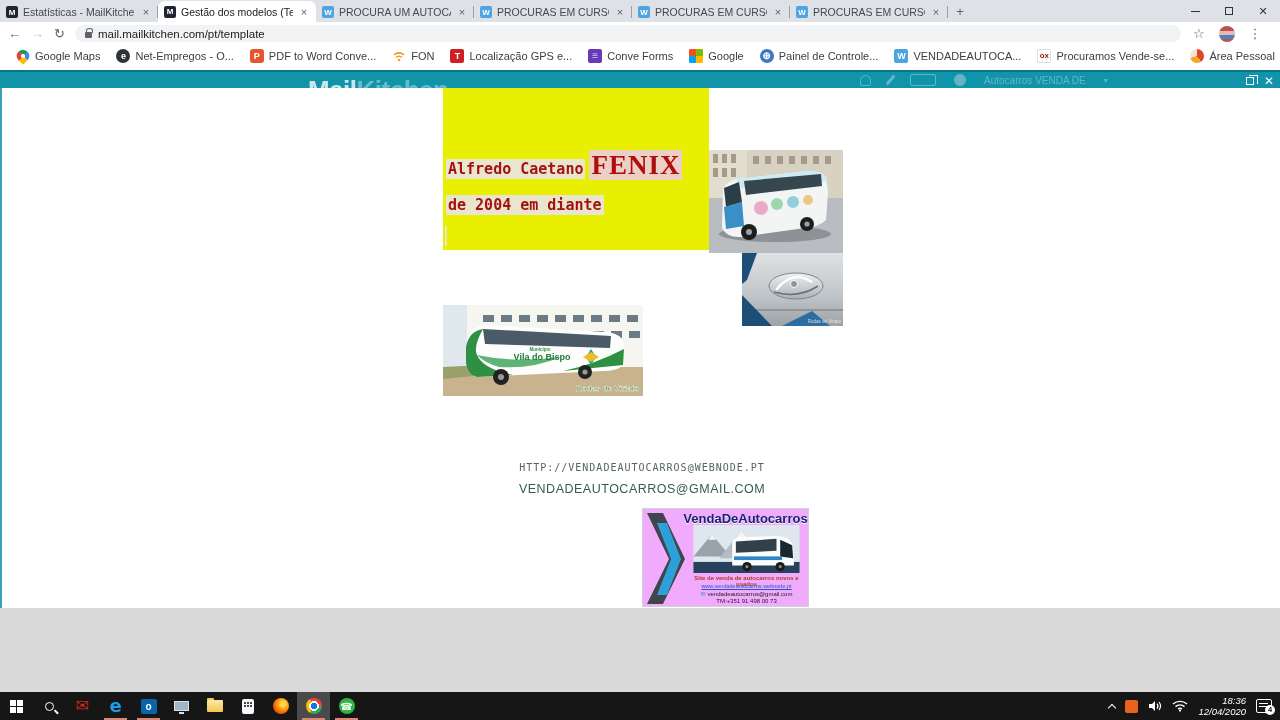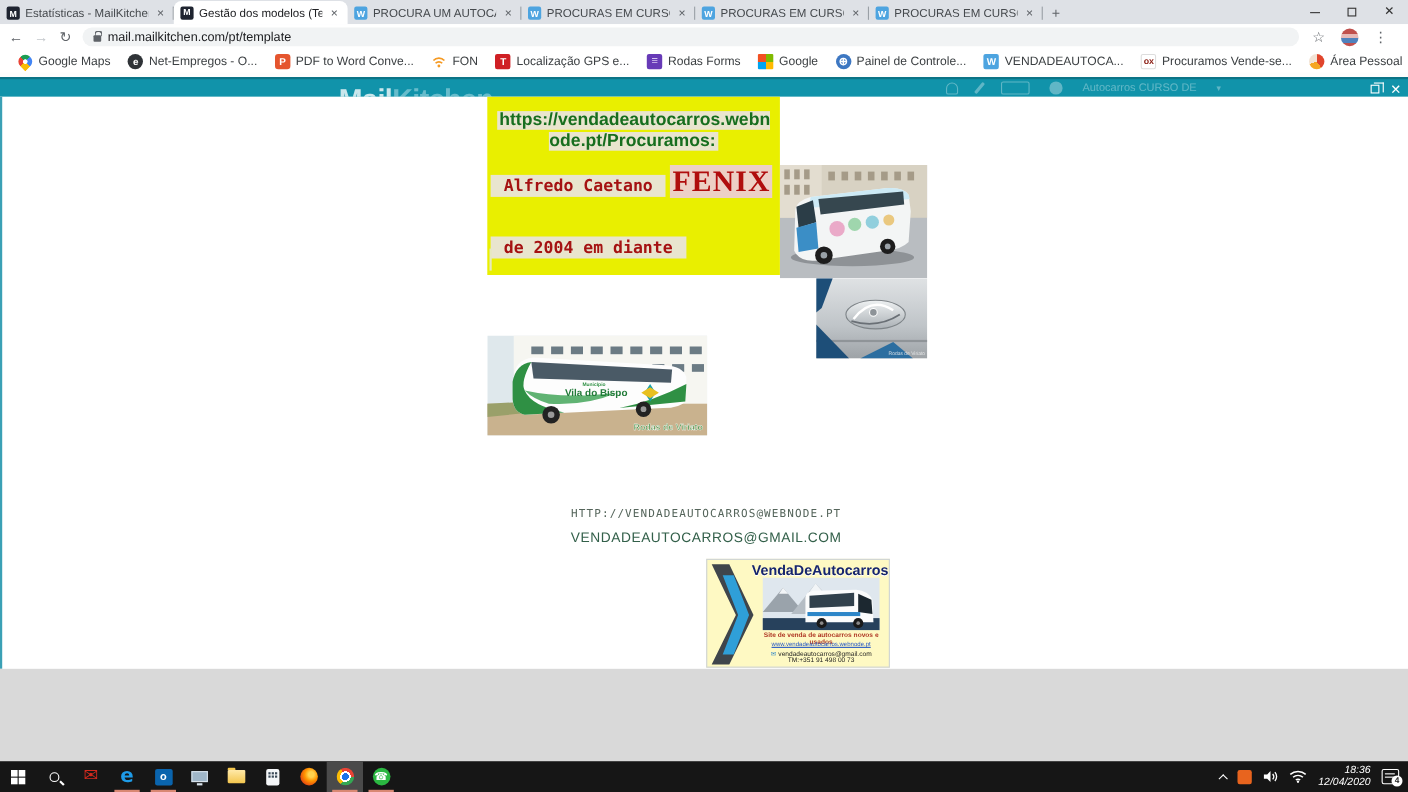--- a/index.html
+++ b/index.html
@@ -102,38 +102,38 @@
 
   
   .canvas { position:absolute; top:88px; left:0; width:1280px; height:520px; background:#fff;
             border-left:2px solid #3aa0b5; }
   .yellowbox { position:absolute; left:441px; top:0; width:266px; height:162px; background:#e9ef00; }
   .ybox-head { margin:12px auto 0; width:252px; text-align:center; font-size:16px; font-weight:bold;
                line-height:19px; color:#176e1e; word-break:break-all; }
   .ybox-head span { background:#e9e5ce; padding:0 2px; }
   .ybox-line1 { position:absolute; left:3px; top:62px; white-space:nowrap; }
   .mono-red { font-family:"DejaVu Sans Mono","Liberation Mono",monospace; font-weight:bold;
-              font-size:15px; color:#a51212; background:#e9e5ce; padding:1px 12px; }
+              font-size:15px; color:#a51212; background:#e9e5ce; padding:1px 2px; }
   .fenix { font-family:"Liberation Serif",serif; font-weight:bold; font-size:27px; color:#b00d0d;
            background:#edd0c5; padding:0 2px; letter-spacing:1px; margin-left:4px; }
-  .ybox-line2 { position:absolute; left:3px; top:108px;margin-top:20px; }
+  .ybox-line2 { position:absolute; left:3px; top:108px; }
   .caret { position:absolute; left:2px; top:138px; width:2px; height:20px; background:#e6e9c0; }
 
   .img-bluebus { position:absolute; left:707px; top:62px; width:134px; height:103px; }
   .img-mirror  { position:absolute; left:740px; top:165px; width:101px; height:73px; }
   .img-greenbus{ position:absolute; left:441px; top:217px; width:200px; height:91px; }
 
   .link-webnode { position:absolute; top:374px; left:0; width:1280px; text-align:center;
                   font-family:"DejaVu Sans Mono","Liberation Mono",monospace; font-size:10px;
                   letter-spacing:1px; color:#55655b; }
   .link-gmail { position:absolute; top:394px; left:0; width:1280px; text-align:center;
                 font-size:12.5px; color:#33604a; letter-spacing:.5px; }
 
   
-  .card { position:absolute; left:640px; top:420px; width:167px; height:99px; background:#fef9c3;
+  .card { position:absolute; left:640px; top:420px; width:167px; height:99px; background:#f0abfc;
           border:1px solid #cdd2d5; overflow:hidden; }
   .card-chevrons { position:absolute; left:0; top:0; width:48px; height:99px; }
   .card-title { position:absolute; left:40px; top:2px; width:125px; text-align:center;
                 font-size:13px; font-weight:bold; color:#16256b; text-shadow:0 1px 0 #fff; }
   .card-photo { position:absolute; left:46px; top:16px; width:115px; height:48px; }
   .card-tagline { position:absolute; left:42px; top:66px; width:123px; text-align:center;
                   font-size:6px; font-weight:bold; color:#b03a28; }
   .card-site { position:absolute; left:42px; top:74px; width:123px; text-align:center;
                font-size:5.5px; color:#2457c5; text-decoration:underline; }
   .card-email { position:absolute; left:42px; top:81px; width:123px; text-align:center;
@@ -282,21 +282,21 @@
         </svg>
       </span>
       <span>FON</span>
     </div>
     <div class="bm">
       <span class="bmicon bm-gps"></span>
       <span>Localização GPS e...</span>
     </div>
     <div class="bm">
       <span class="bmicon bm-forms"></span>
-      <span>Rodas Forms</span>
+      <span>Conve Forms</span>
     </div>
     <div class="bm">
       <span class="bmicon bm-ms"></span>
       <span>Google</span>
     </div>
     <div class="bm">
       <span class="bmicon bm-globe-blue"></span>
       <span>Painel de Controle...</span>
     </div>
     <div class="bm">
@@ -322,35 +322,32 @@
   <div class="gap-strip"></div>
   <div class="tealbar">
     <div class="ghost-logo">
       <span class="b1">Mail</span><span class="b2">Kitchen</span>
     </div>
     <div class="ghost-icons">
       <span class="gi-person"></span>
       <span class="gi-pencil"></span>
       <span class="gi-badge"></span>
       <span class="gi-avatar"></span>
-      <span class="ghost-account">Autocarros CURSO DE</span>
+      <span class="ghost-account">Autocarros VENDA DE</span>
       <span class="gi-caret">▾</span>
     </div>
     <div class="dlg-controls">
       <span class="dlg-restore"></span>
       <span class="dlg-close">✕</span>
     </div>
   </div>
 
   <div class="canvas">
 
     <div class="yellowbox">
-      <div class="ybox-head">
-        <span>https://vendadeautocarros.webnode.pt/Procuramos:</span>
-      </div>
       <div class="ybox-line1">
         <span class="mono-red">Alfredo Caetano</span><span class="fenix">FENIX</span>
       </div>
       <div class="ybox-line2">
         <span class="mono-red">de 2004 em diante</span>
       </div>
       <span class="caret"></span>
     </div>
 
     <svg class="img-bluebus" viewBox="0 0 134 103">

